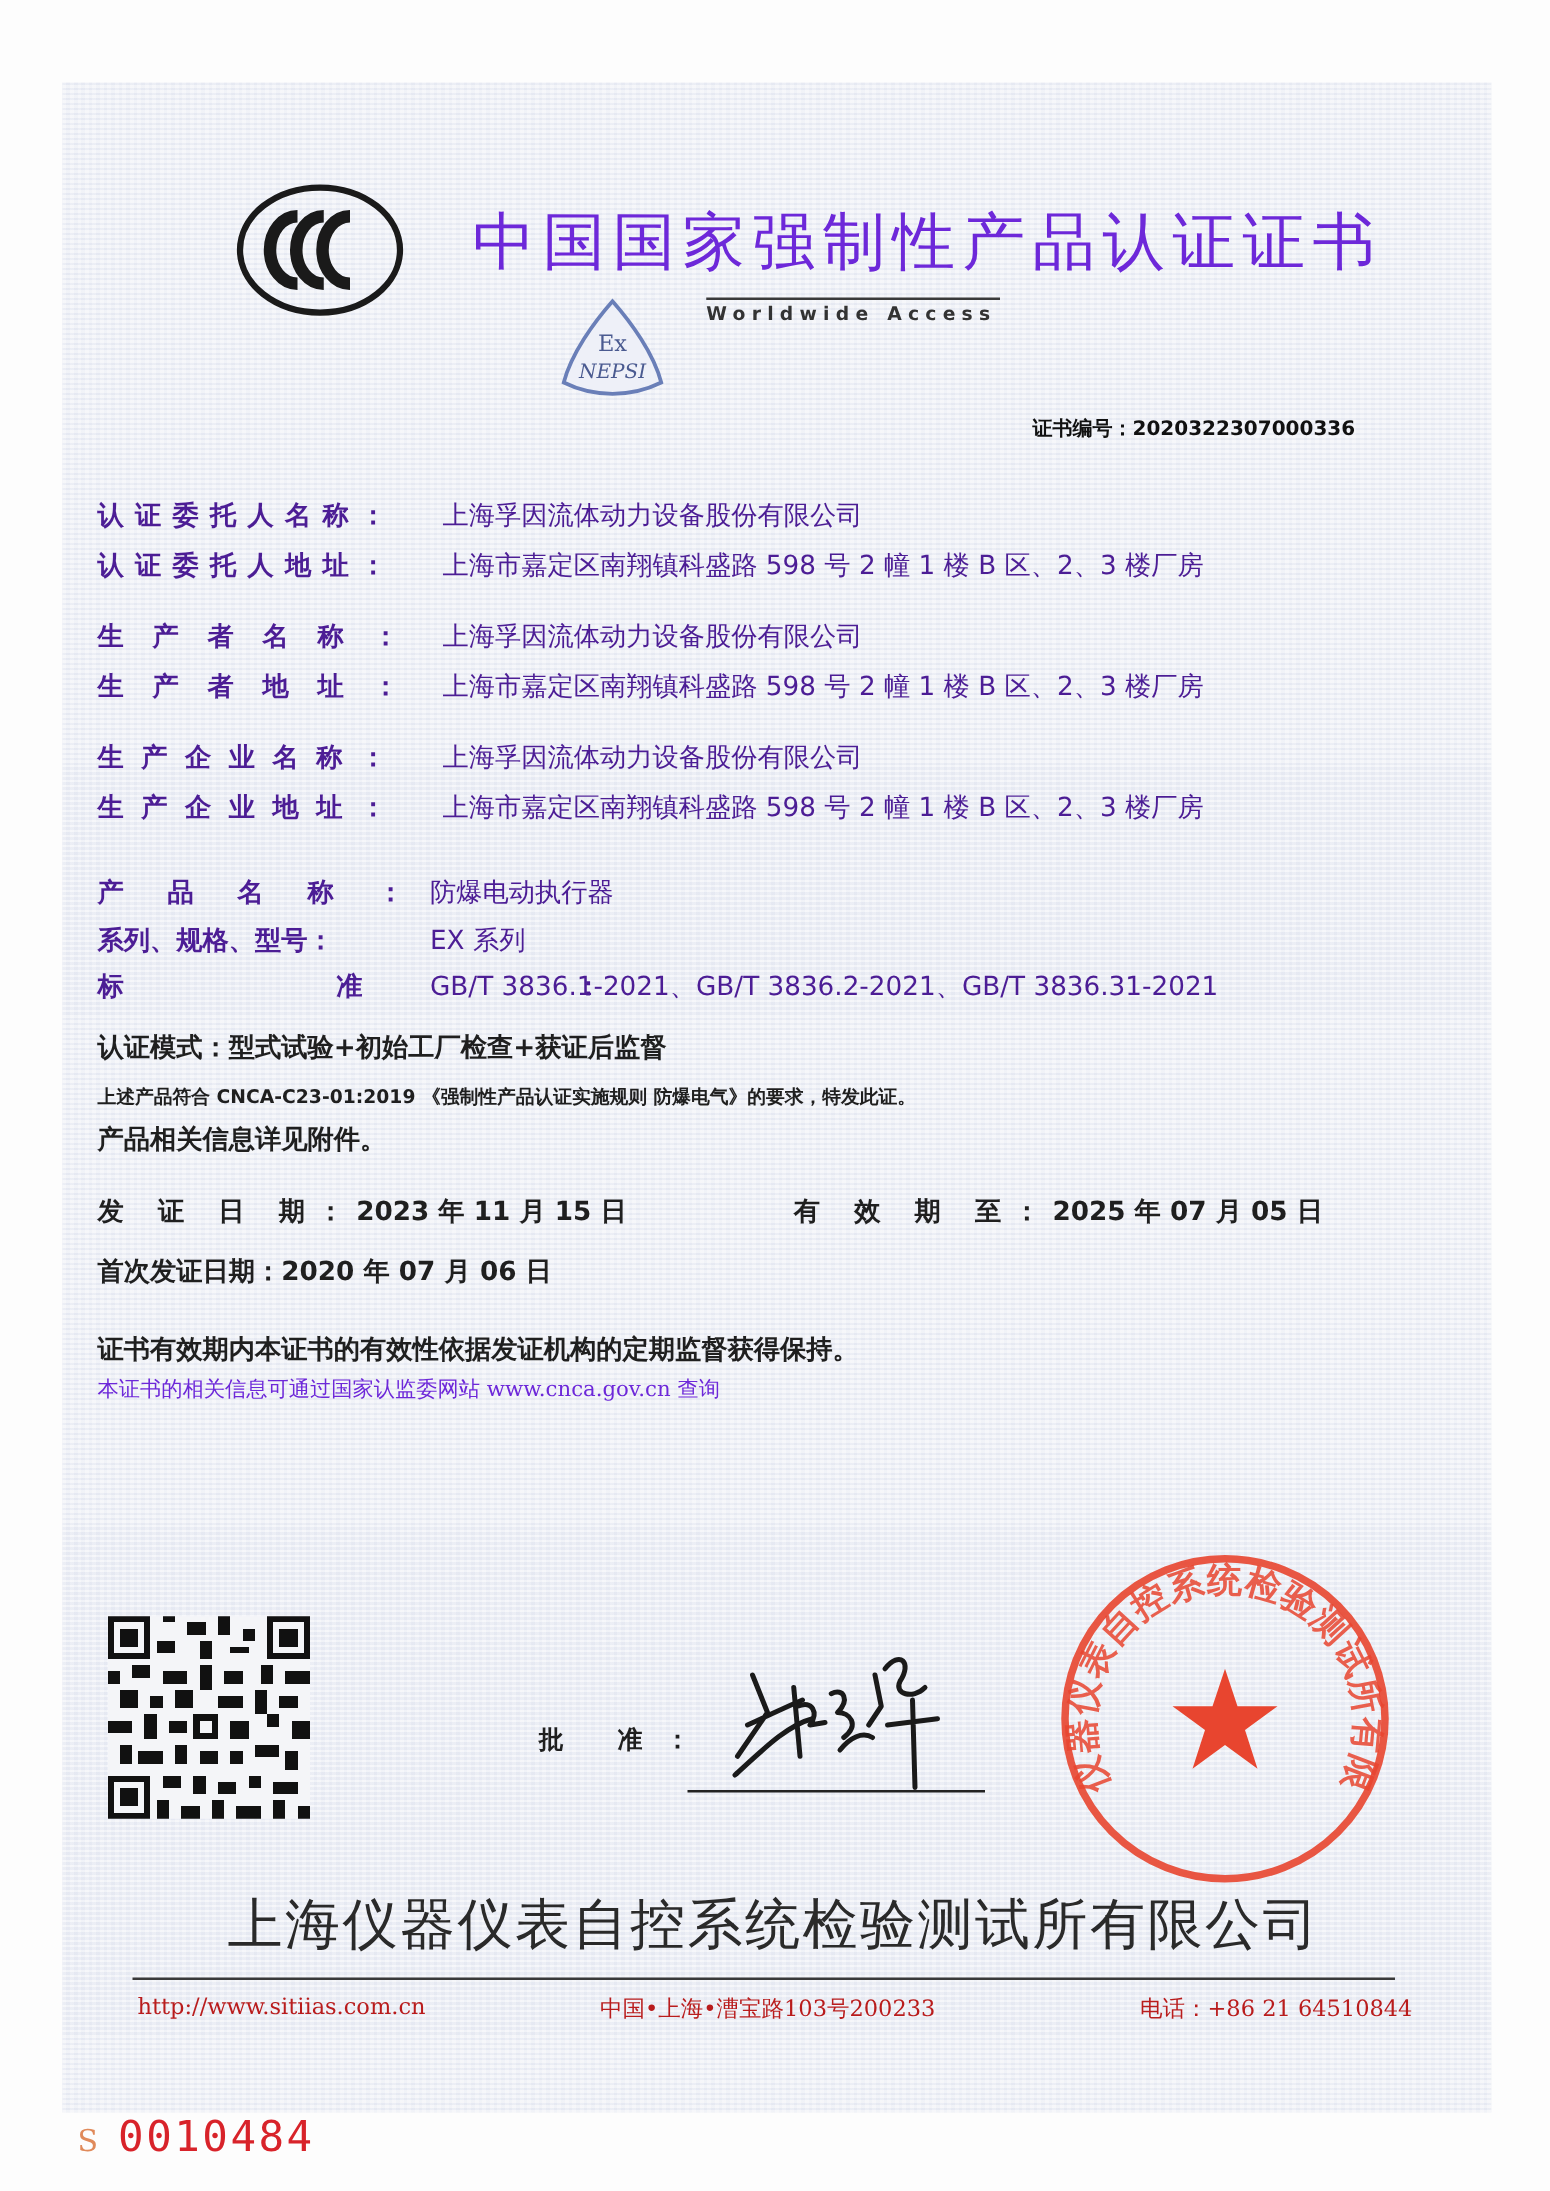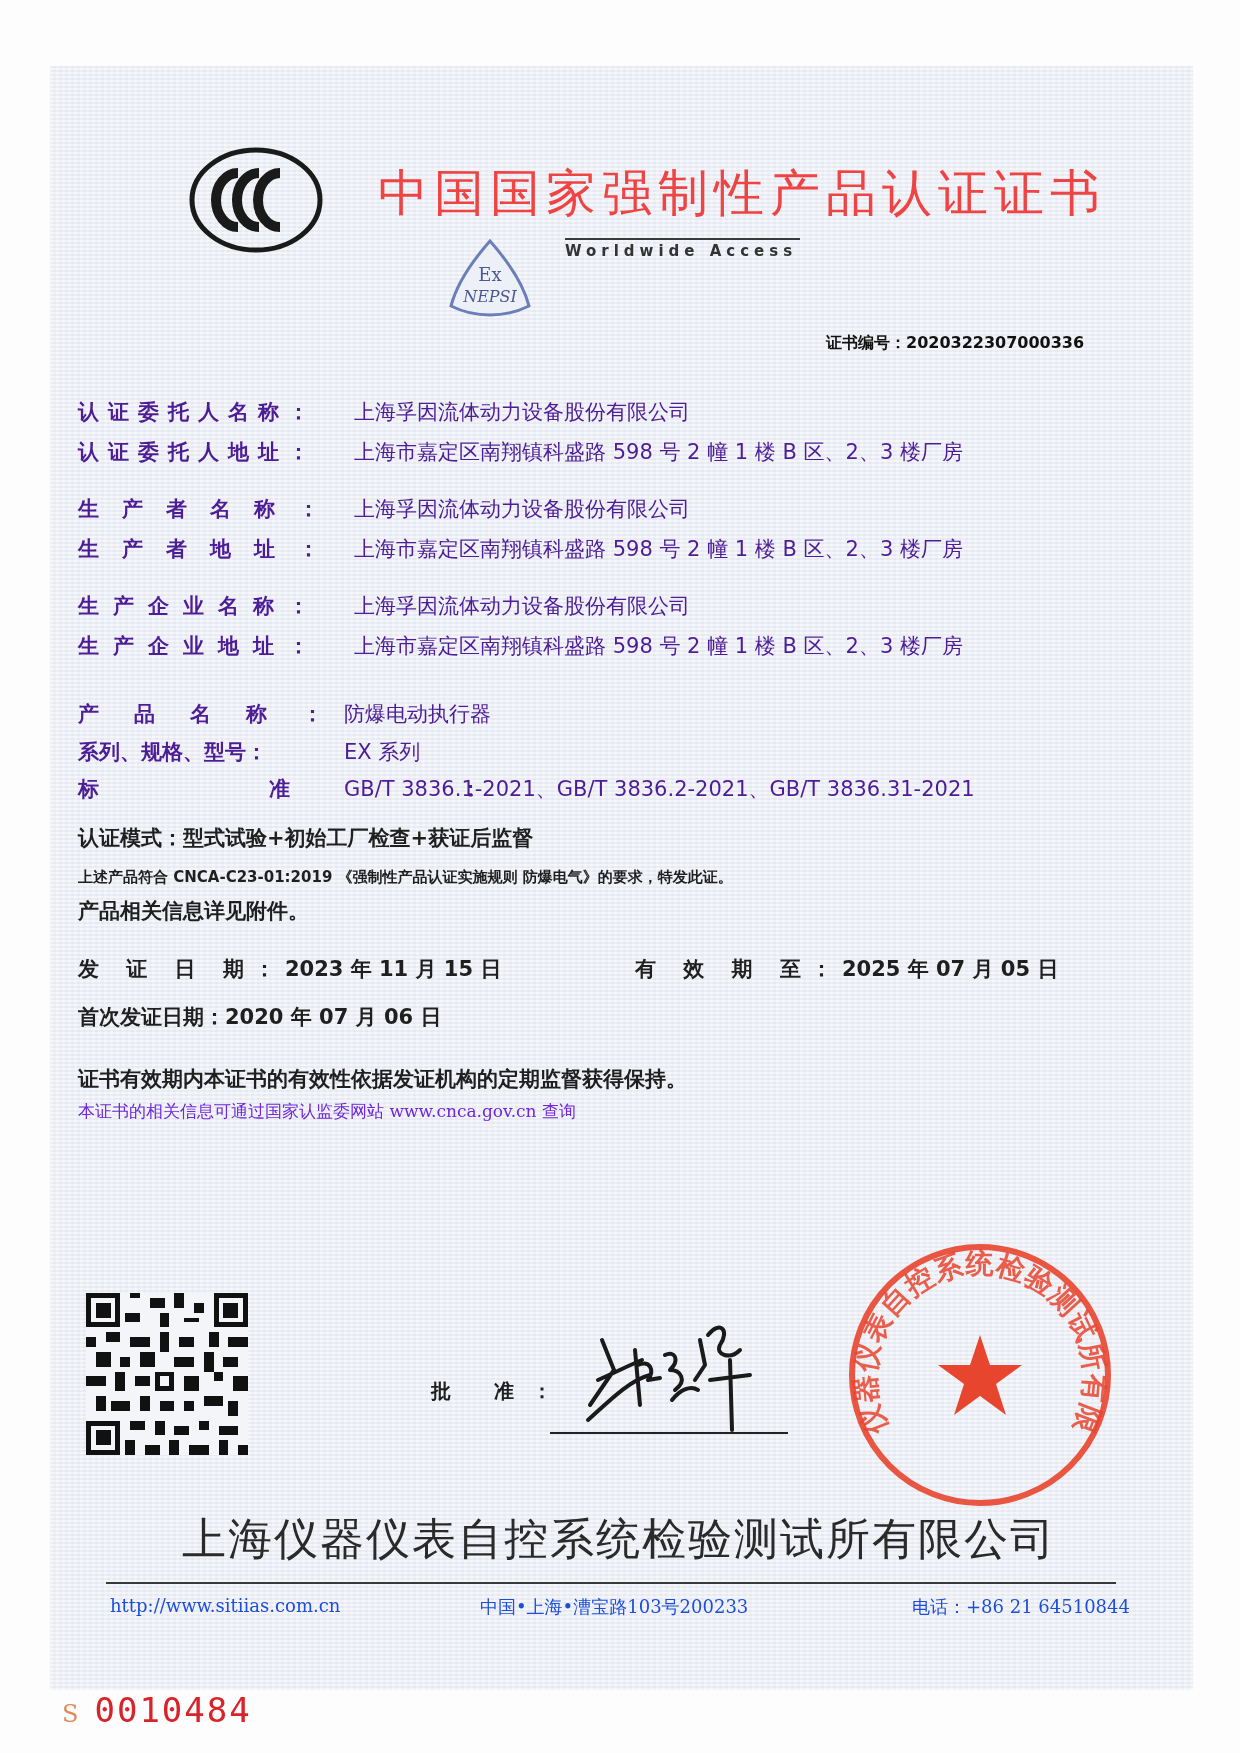--- a/index.html
+++ b/index.html
@@ -10,21 +10,21 @@
   }
   .panel {
     position:absolute; left:50px; top:66px; width:1143px; height:1624px;
     background-color:#eef0f6;
     background-image:
       repeating-linear-gradient(0deg, rgba(255,255,255,0.35) 0 2px, rgba(220,225,238,0.25) 2px 4px),
       repeating-linear-gradient(90deg, rgba(255,255,255,0.18) 0 3px, rgba(210,216,232,0.18) 3px 6px);
   }
   .abs { position:absolute; }
   .ccc-logo { left:186px; top:145px; width:140px; height:110px; }
-  .main-title { left:378px; top:160px; font-size:50px; letter-spacing:6px; color:#ef4444; white-space:nowrap; }
+  .main-title { left:378px; top:160px; font-size:50px; letter-spacing:6px; color:#6d28d9; white-space:nowrap; }
   .nepsi-logo { left:445px; top:238px; width:90px; height:80px; }
   .sitiias { left:565px; top:238px; width:235px; }
   .sitiias-word { font-family:"DejaVu Sans", sans-serif; font-weight:bold; font-size:54px; color:#3a4682; letter-spacing:-1px; line-height:60px; }
   .sitiias-word .green { color:#4a9a3c; }
   .sitiias-rule { height:2px; background:#3a3a3a; margin-top:0px; }
   .sitiias-tag { font-size:15px; font-weight:bold; letter-spacing:5px; color:#333; margin-top:2px; }
   .cert-no { left:826px; top:333px; font-size:16px; font-weight:bold; color:#111; white-space:nowrap; }
   .cert-no .val { font-family:"DejaVu Sans", sans-serif; }
 
   .row { position:absolute; left:78px; font-size:21px; white-space:nowrap; color:#4c1d95; }
@@ -41,21 +41,21 @@
 
   .qr { left:86px; top:1293px; width:162px; height:162px; }
   .approve-label { left:410px; top:1378px; font-size:20px; font-weight:bold; letter-spacing:18px; white-space:nowrap;margin-left:21px; }
   .sig-line { left:550px; top:1432px; width:238px; height:2px; background:#222; }
   .signature { left:580px; top:1310px; width:180px; height:130px; }
 
   .seal { left:845px; top:1240px; width:270px; height:270px; }
 
   .issuer { left:182px; top:1510px; font-size:44px; color:#2a2a2a; letter-spacing:2px; white-space:nowrap; }
   .footer-rule { left:106px; top:1582px; width:1010px; height:2px; background:#3a3a3a; }
-  .footer-text { top:1595px; font-size:18px; font-family:"DejaVu Serif", serif; color:#1d4ed8; white-space:nowrap; }
+  .footer-text { top:1595px; font-size:18px; font-family:"DejaVu Serif", serif; color:#b91c1c; white-space:nowrap; }
 
   .serial { left:62px; top:1690px; white-space:nowrap; }
   .serial .s { font-family:"DejaVu Serif", serif; font-size:24px; color:#e08a5a; margin-right:16px; }
   .serial .num { font-family:"DejaVu Sans Mono", monospace; font-size:34px; color:#d8232a; letter-spacing:2px; }
 </style>
 </head>
 <body>
 
 <div class="panel"></div>
 

